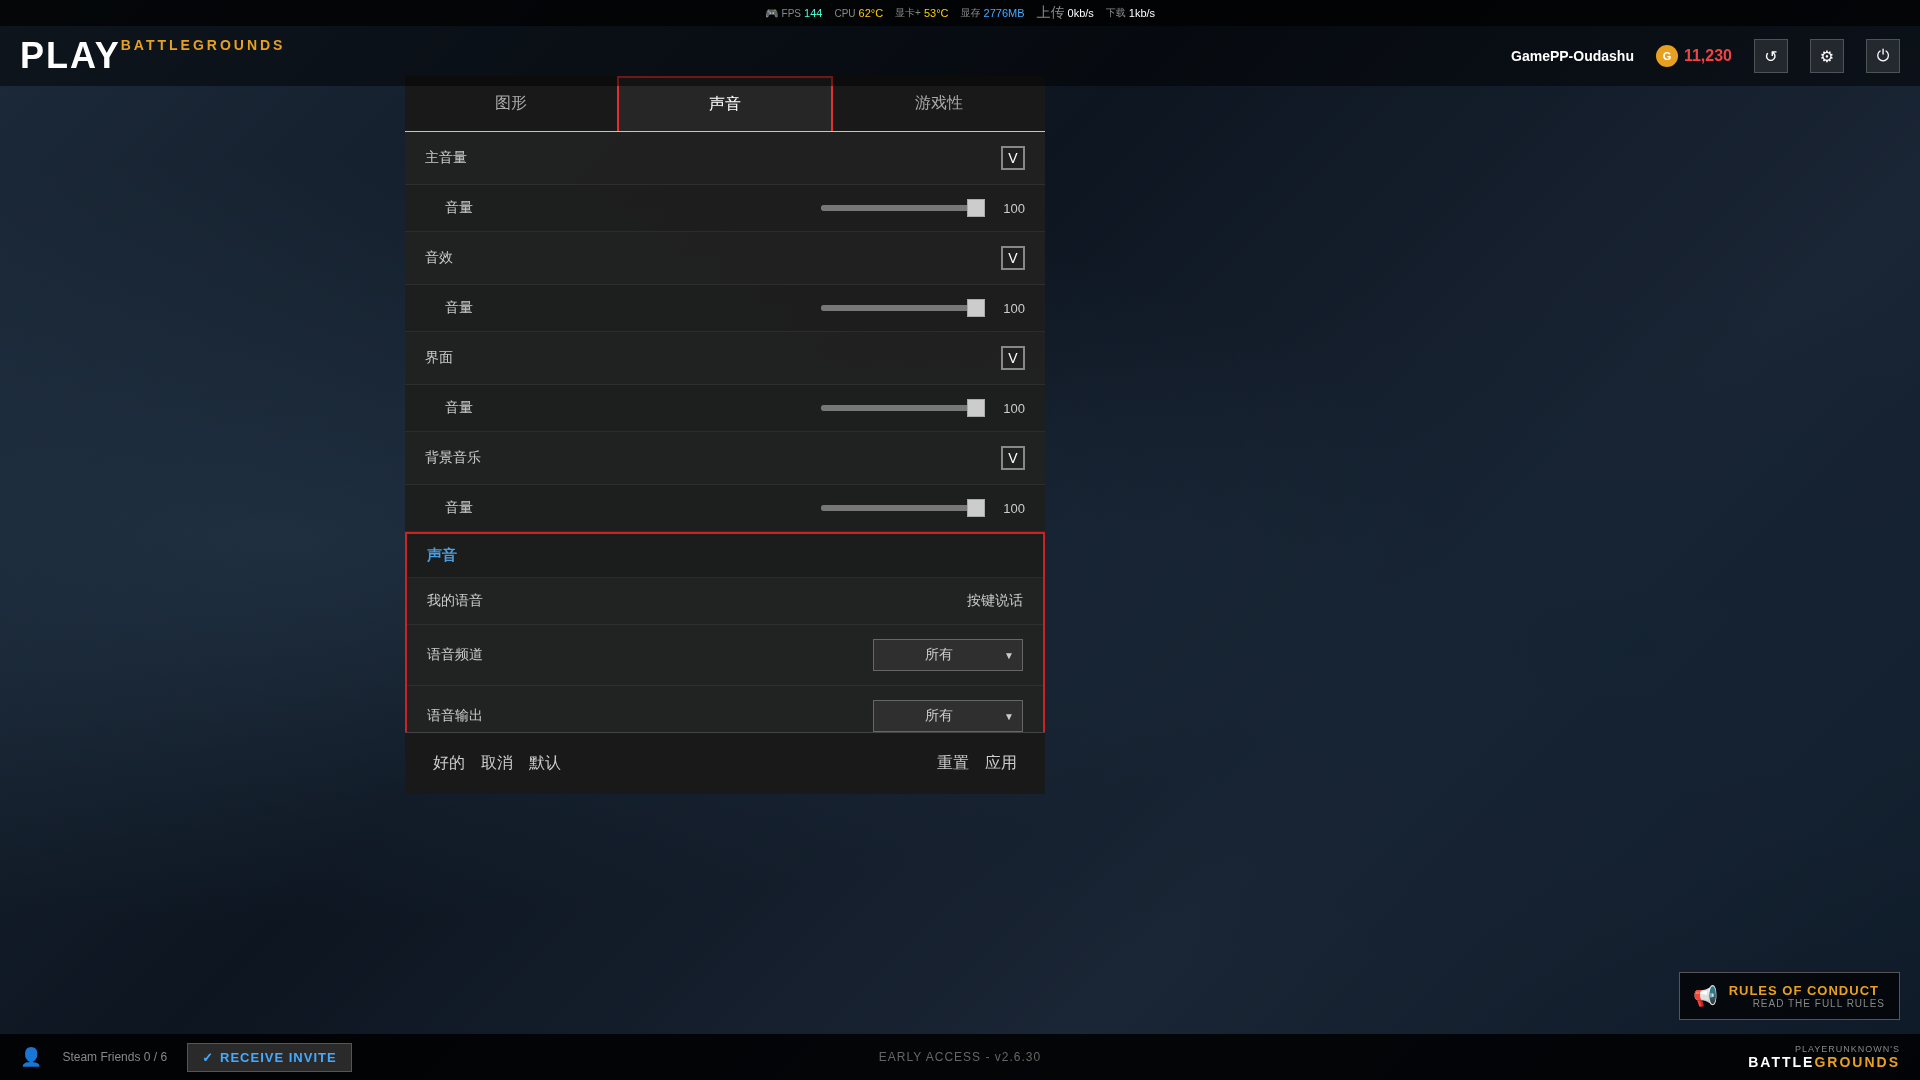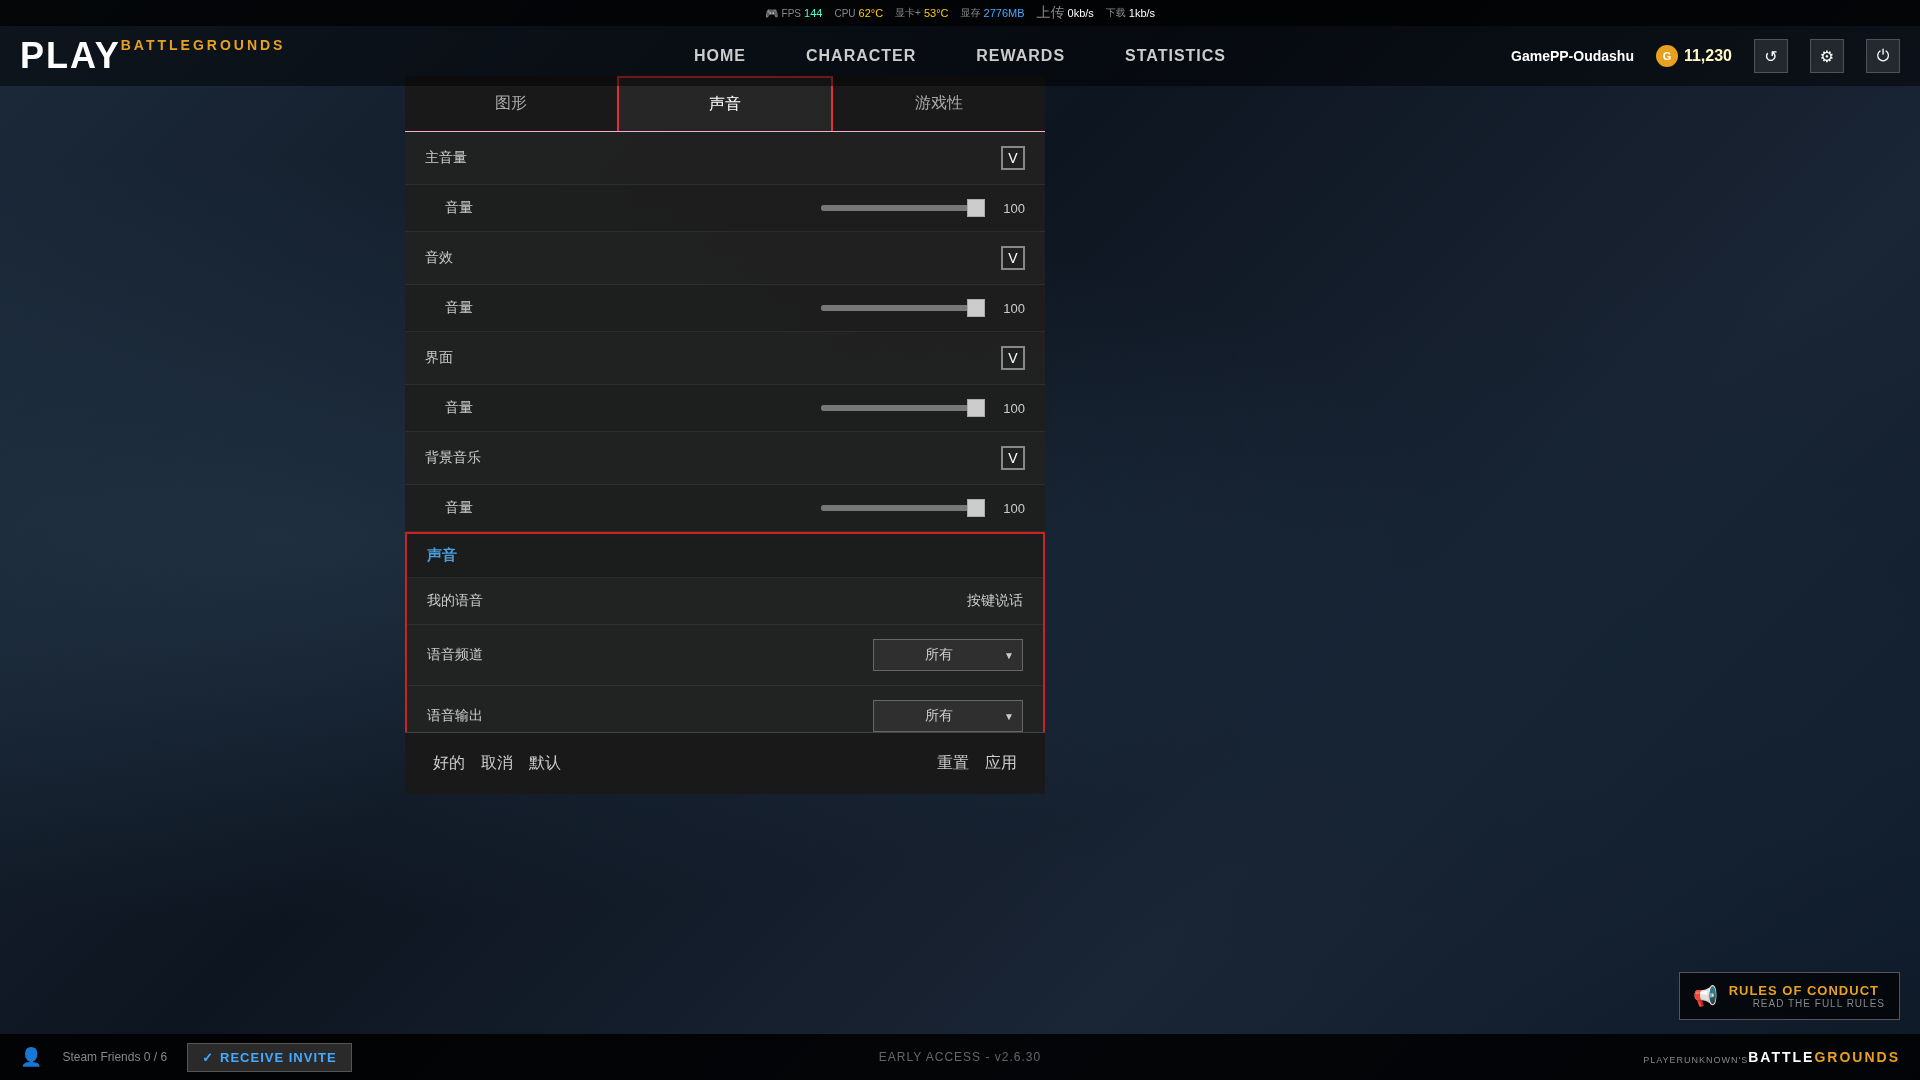--- a/index.html
+++ b/index.html
@@ -119,21 +119,21 @@
       background: #e8a020;
       border-radius: 50%;
       display: flex;
       align-items: center;
       justify-content: center;
       font-size: 11px;
       font-weight: bold;
       color: #fff;
     }
     .nav-coins {
-      color: #fef9c3;
+      color: #ef4444;
       font-size: 16px;
       font-weight: 700;
     }
     .nav-btn {
       width: 34px; height: 34px;
       background: rgba(255,255,255,0.1);
       border: 1px solid rgba(255,255,255,0.2);
       color: #fff;
       display: flex; align-items: center; justify-content: center;
       font-size: 16px;
@@ -375,20 +375,21 @@
       position: absolute;
       left: 50%;
       transform: translateX(-50%);
       color: #666;
       font-size: 12px;
       letter-spacing: 1px;
     }
     .pubg-logo-bottom {
       margin-left: auto;
       display: flex;
+      flex-direction: column;
       align-items: flex-end;
     }
     .pubg-small {
       font-size: 9px;
       color: #888;
       letter-spacing: 1px;
     }
     .pubg-big {
       font-size: 14px;
       font-weight: 900;
@@ -466,26 +467,20 @@
     <span class="val-white">1kb/s</span>
   </div>
 </div>
 
 <div class="navbar">
   <div class="nav-logo">
     <span class="play">PLAY</span>
     <span class="battlegrounds">BATTLEGROUNDS</span>
   </div>
 
-  <div class="nav-links">
-    <span class="nav-link">HOME</span>
-    <span class="nav-link">CHARACTER</span>
-    <span class="nav-link">REWARDS</span>
-    <span class="nav-link">STATISTICS</span>
-  </div>
 
   <div class="nav-right">
     <span class="nav-username">GamePP-Oudashu</span>
     <div class="nav-currency">
       <div class="nav-coin-icon">G</div>
       <span class="nav-coins">11,230</span>
     </div>
     <div class="nav-btn">↺</div>
     <div class="nav-btn">⚙</div>
     <div class="nav-btn">⏻</div>

